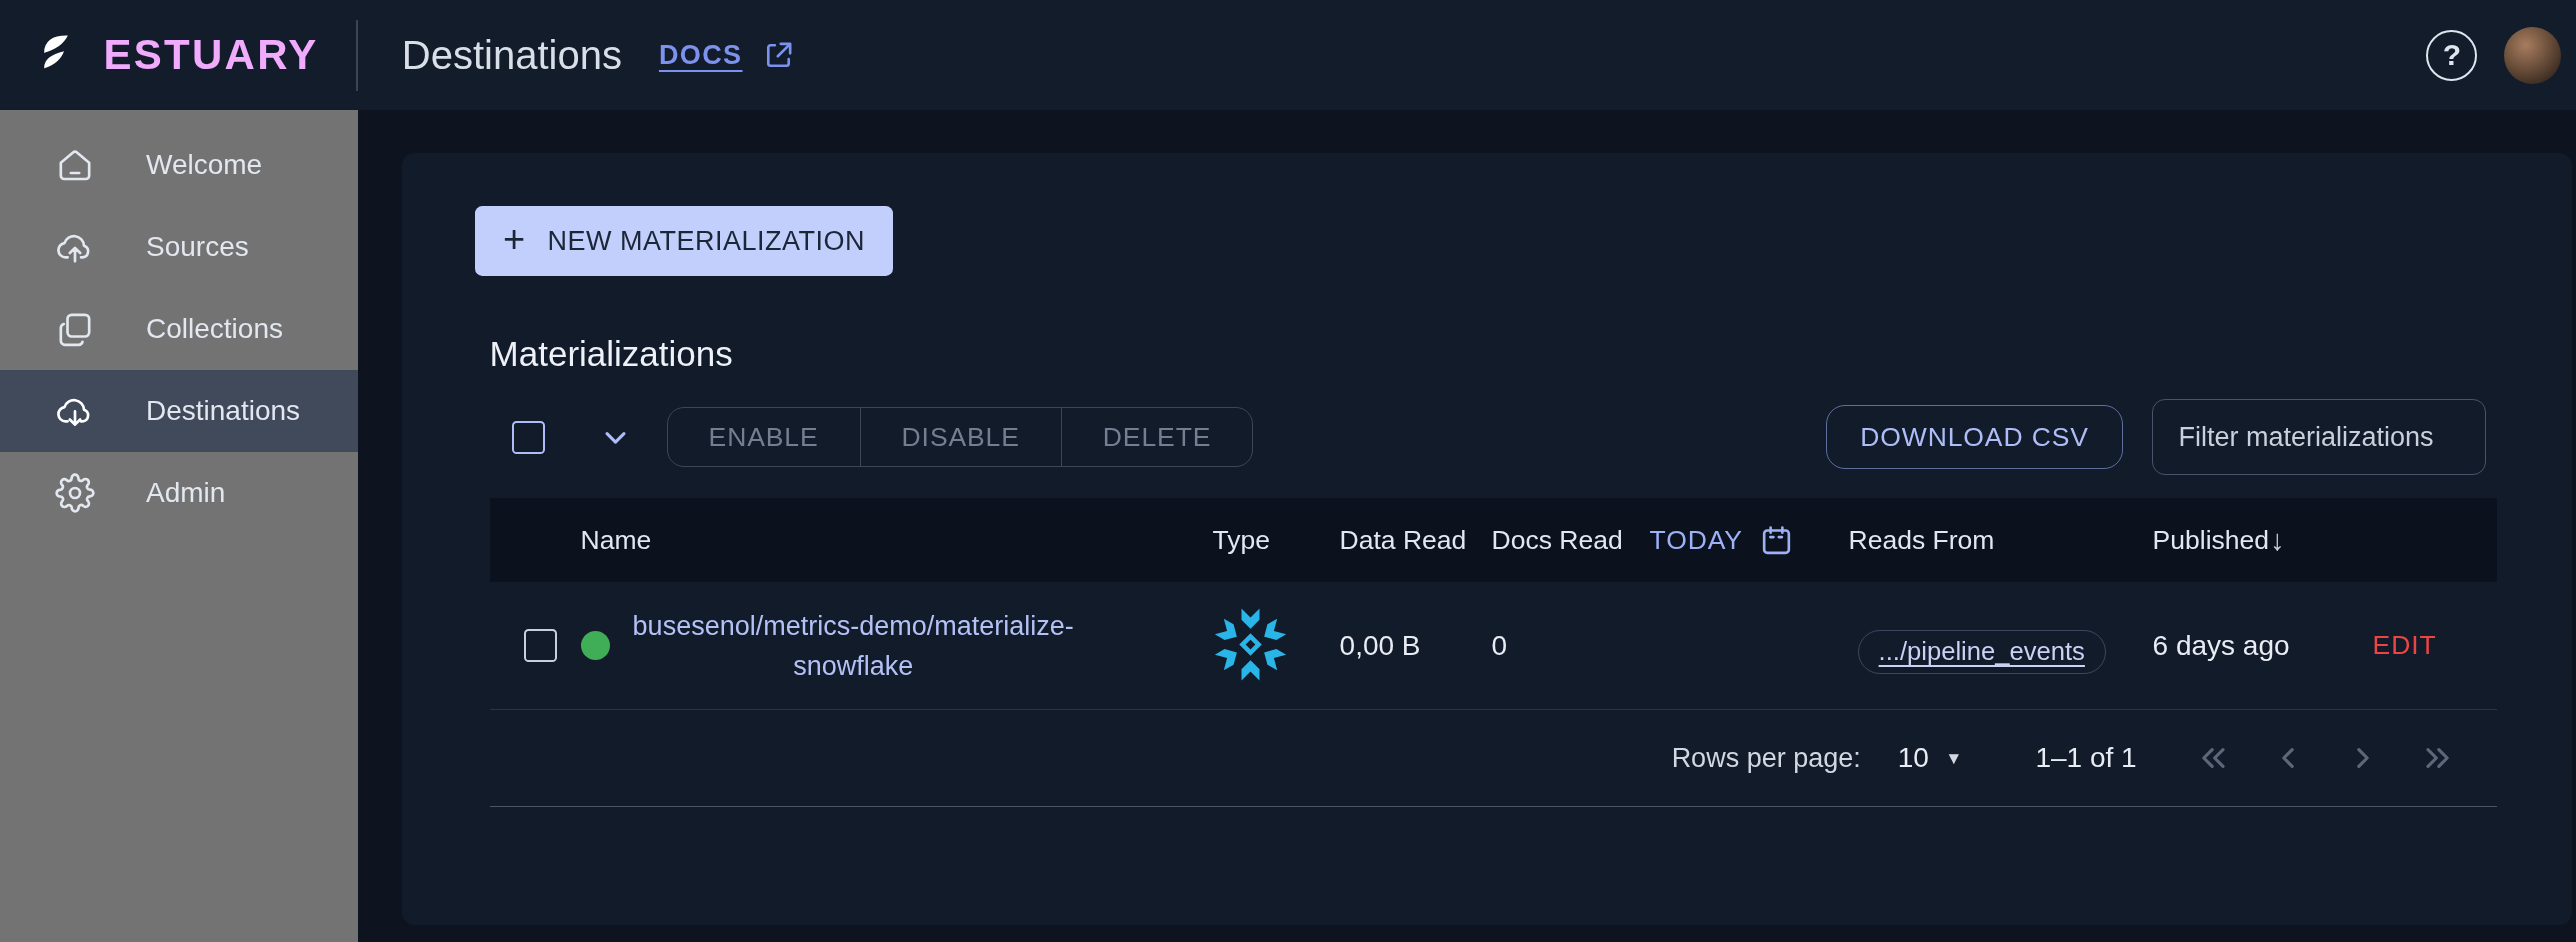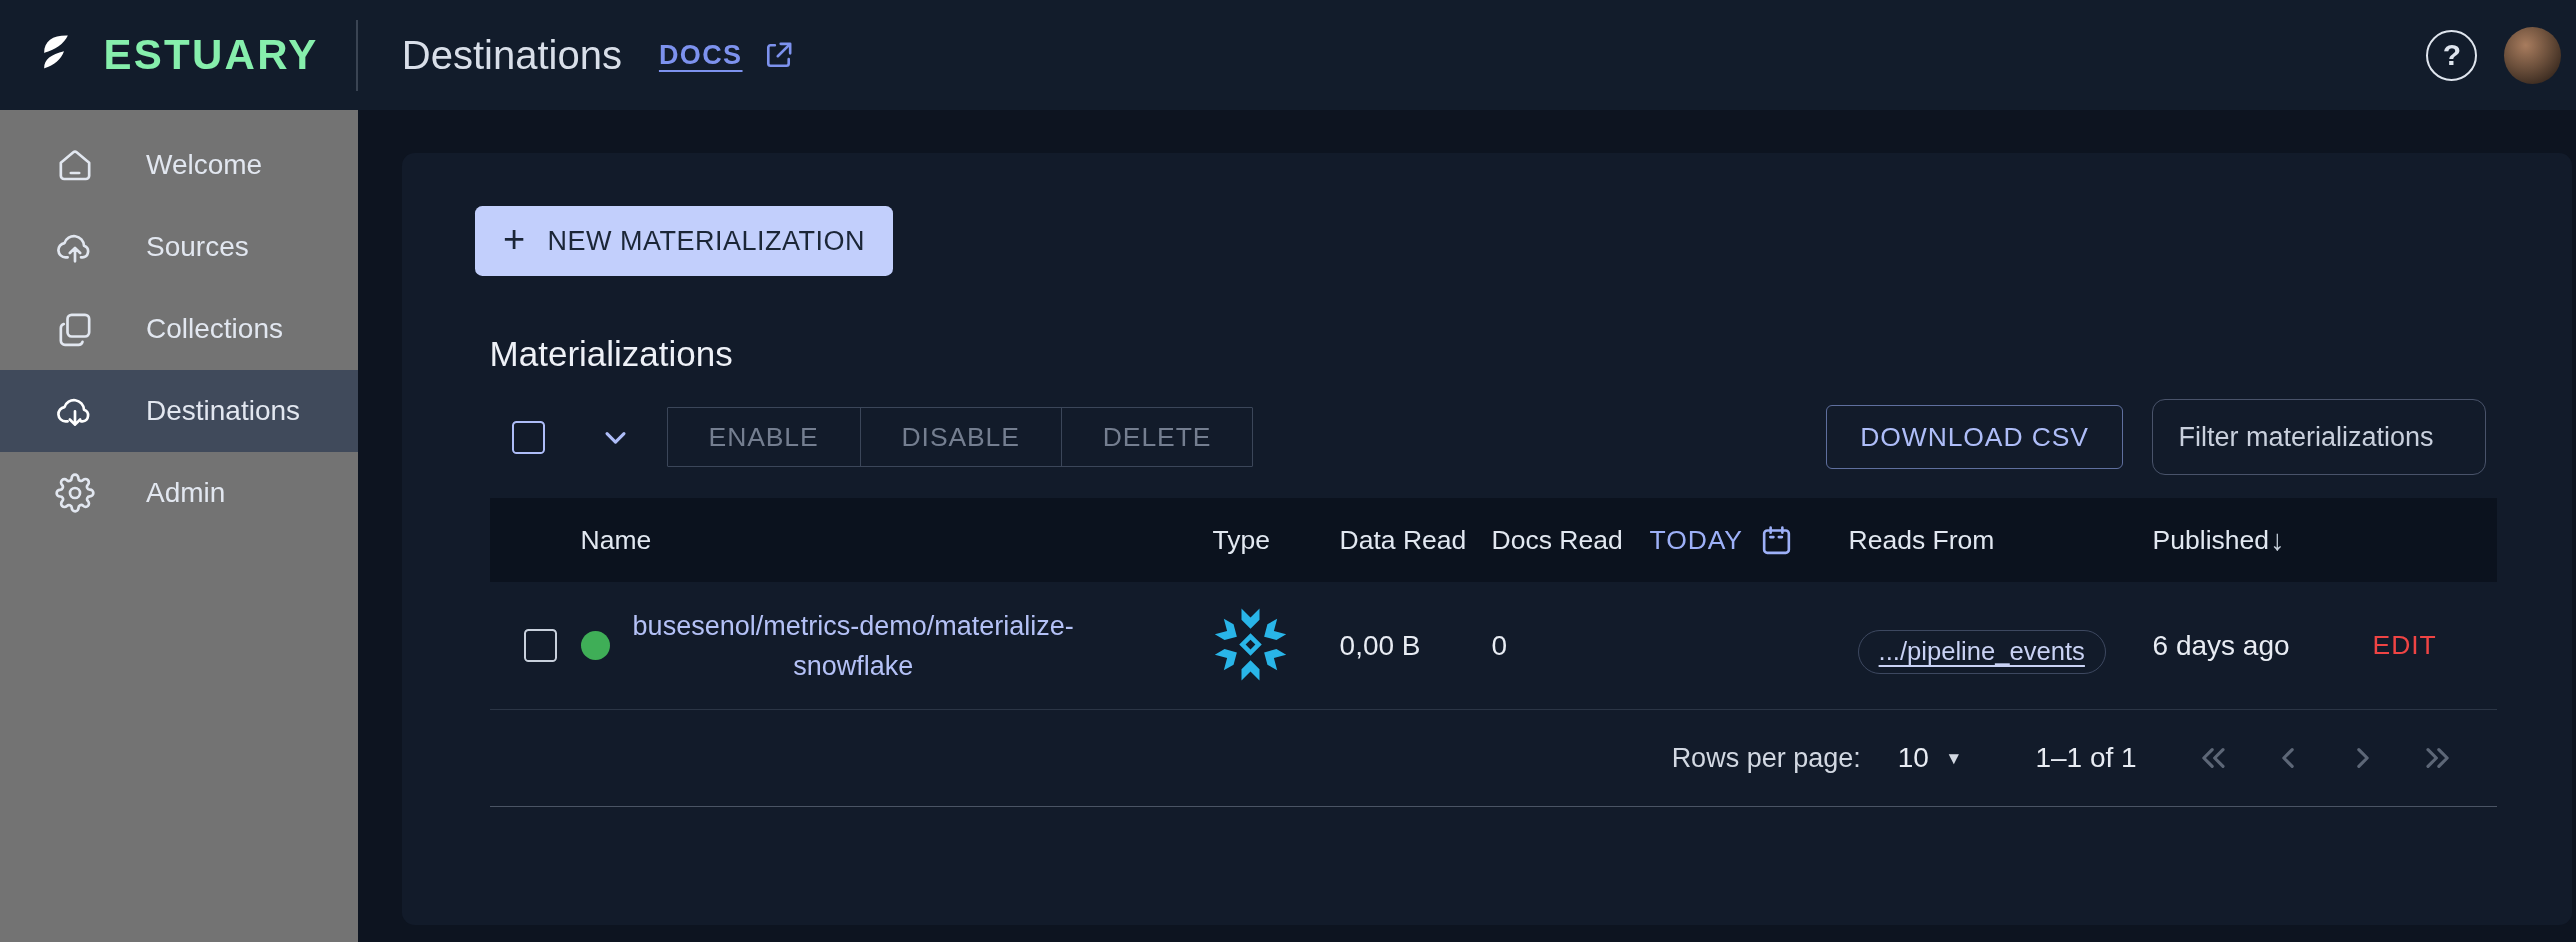--- a/index.html
+++ b/index.html
@@ -2,21 +2,21 @@
 <html style="font-size:14.6px"><head>
 <meta charset="utf-8">
 <style>
   * { margin:0; padding:0; box-sizing:border-box; }
   html,body { width:2576px; height:942px; overflow:hidden; }
   body { font-family:"Liberation Sans", sans-serif; background:#0d1420; color:#e3e8f1; }
 
   
   .topbar { height:110px; background:#121c2b; display:flex; align-items:center; position:relative; }
   .logo { display:flex; align-items:center; gap:16.4px; padding-left:38px; width:356px; cursor:pointer; }
-  .logo-text { font-size:42px; font-weight:700; letter-spacing:2.3px; color:#86efac; }
+  .logo-text { font-size:42px; font-weight:700; letter-spacing:2.3px; color:#f0abfc; }
   .topbar-divider { width:1.8px; height:71px; background:#3a4453; }
   .page-title { font-size:40px; font-weight:500; color:#d9dfe9; margin-left:44px; }
   .docs-link { display:flex; align-items:center; gap:18px; margin-left:37px; cursor:pointer; }
   .docs-label { font-size:27px; font-weight:700; letter-spacing:1.4px; color:#7d92ee;
                 text-decoration:underline; text-underline-offset:6.4px; text-decoration-thickness:1.8px; }
   .topbar-right { margin-left:auto; display:flex; align-items:center; gap:27px; padding-right:14.6px; }
   .help-btn { width:51px; height:51px; border:2.7px solid #dfe5ee; border-radius:50%;
               display:flex; align-items:center; justify-content:center;
               font-size:30px; font-weight:600; color:#dfe5ee; cursor:pointer; }
   .avatar { width:57px; height:57px; border-radius:50%; cursor:pointer;
@@ -41,29 +41,29 @@
   .new-btn .plus { font-size:38px; font-weight:400; line-height:1; margin-top:-3.7px; }
 
   .section-title { margin:58px 0 0 14.6px; font-size:35px; font-weight:500; color:#eef1f7; }
 
   
   .toolbar { margin:31px 0 0 14.6px; display:flex; align-items:center; height:64px; }
   .cbx { width:33px; height:33px; border-radius:4.6px; background:transparent; cursor:pointer; }
   .cbx.accent { border:2.7px solid #aebdf8; margin-left:22px; }
   .cbx.plain  { border:2.7px solid #c8d0dc; }
   .sel-chevron { margin-left:52px; cursor:pointer; display:flex; }
-  .btn-group { margin-left:33px; display:flex; border:1.8px solid #3b4659; border-radius:1px;
+  .btn-group { margin-left:33px; display:flex; border:1.8px solid #3b4659; border-radius:17px;
                height:60px; overflow:hidden; }
   .btn-group button { background:transparent; border:none; padding:0 41px; font-size:26.5px;
                       letter-spacing:0.9px; color:#747e90; font-family:"Liberation Sans", sans-serif;
                       cursor:pointer; }
   .btn-group button + button { border-left:1.8px solid #3b4659; }
   .toolbar-right { margin-left:auto; display:flex; align-items:center; gap:29px; margin-right:6.4px; }
   .csv-btn { height:64px; padding:0 33px; background:transparent; border:1.8px solid #5f6f9e;
-             border-radius:6px; color:#aebdf8; font-size:26.5px; font-weight:500; letter-spacing:0.9px;
+             border-radius:19px; color:#aebdf8; font-size:26.5px; font-weight:500; letter-spacing:0.9px;
              font-family:"Liberation Sans", sans-serif; cursor:pointer; }
   .filter-input { height:76px; width:334px; background:transparent; border:1.8px solid #49536a;
                   border-radius:13px; padding:0 25.6px; color:#e3e8f1; font-size:27px;
                   font-family:"Liberation Sans", sans-serif; }
   .filter-input::placeholder { color:#c9d0dd; opacity:1; }
 
   
   .table { margin:29px 0 0 14.6px; width:2007px; }
   .tgrid { display:grid; grid-template-columns:91px 632px 127px 152px 158px 199px 304px 220px 124px;
            align-items:center; }

